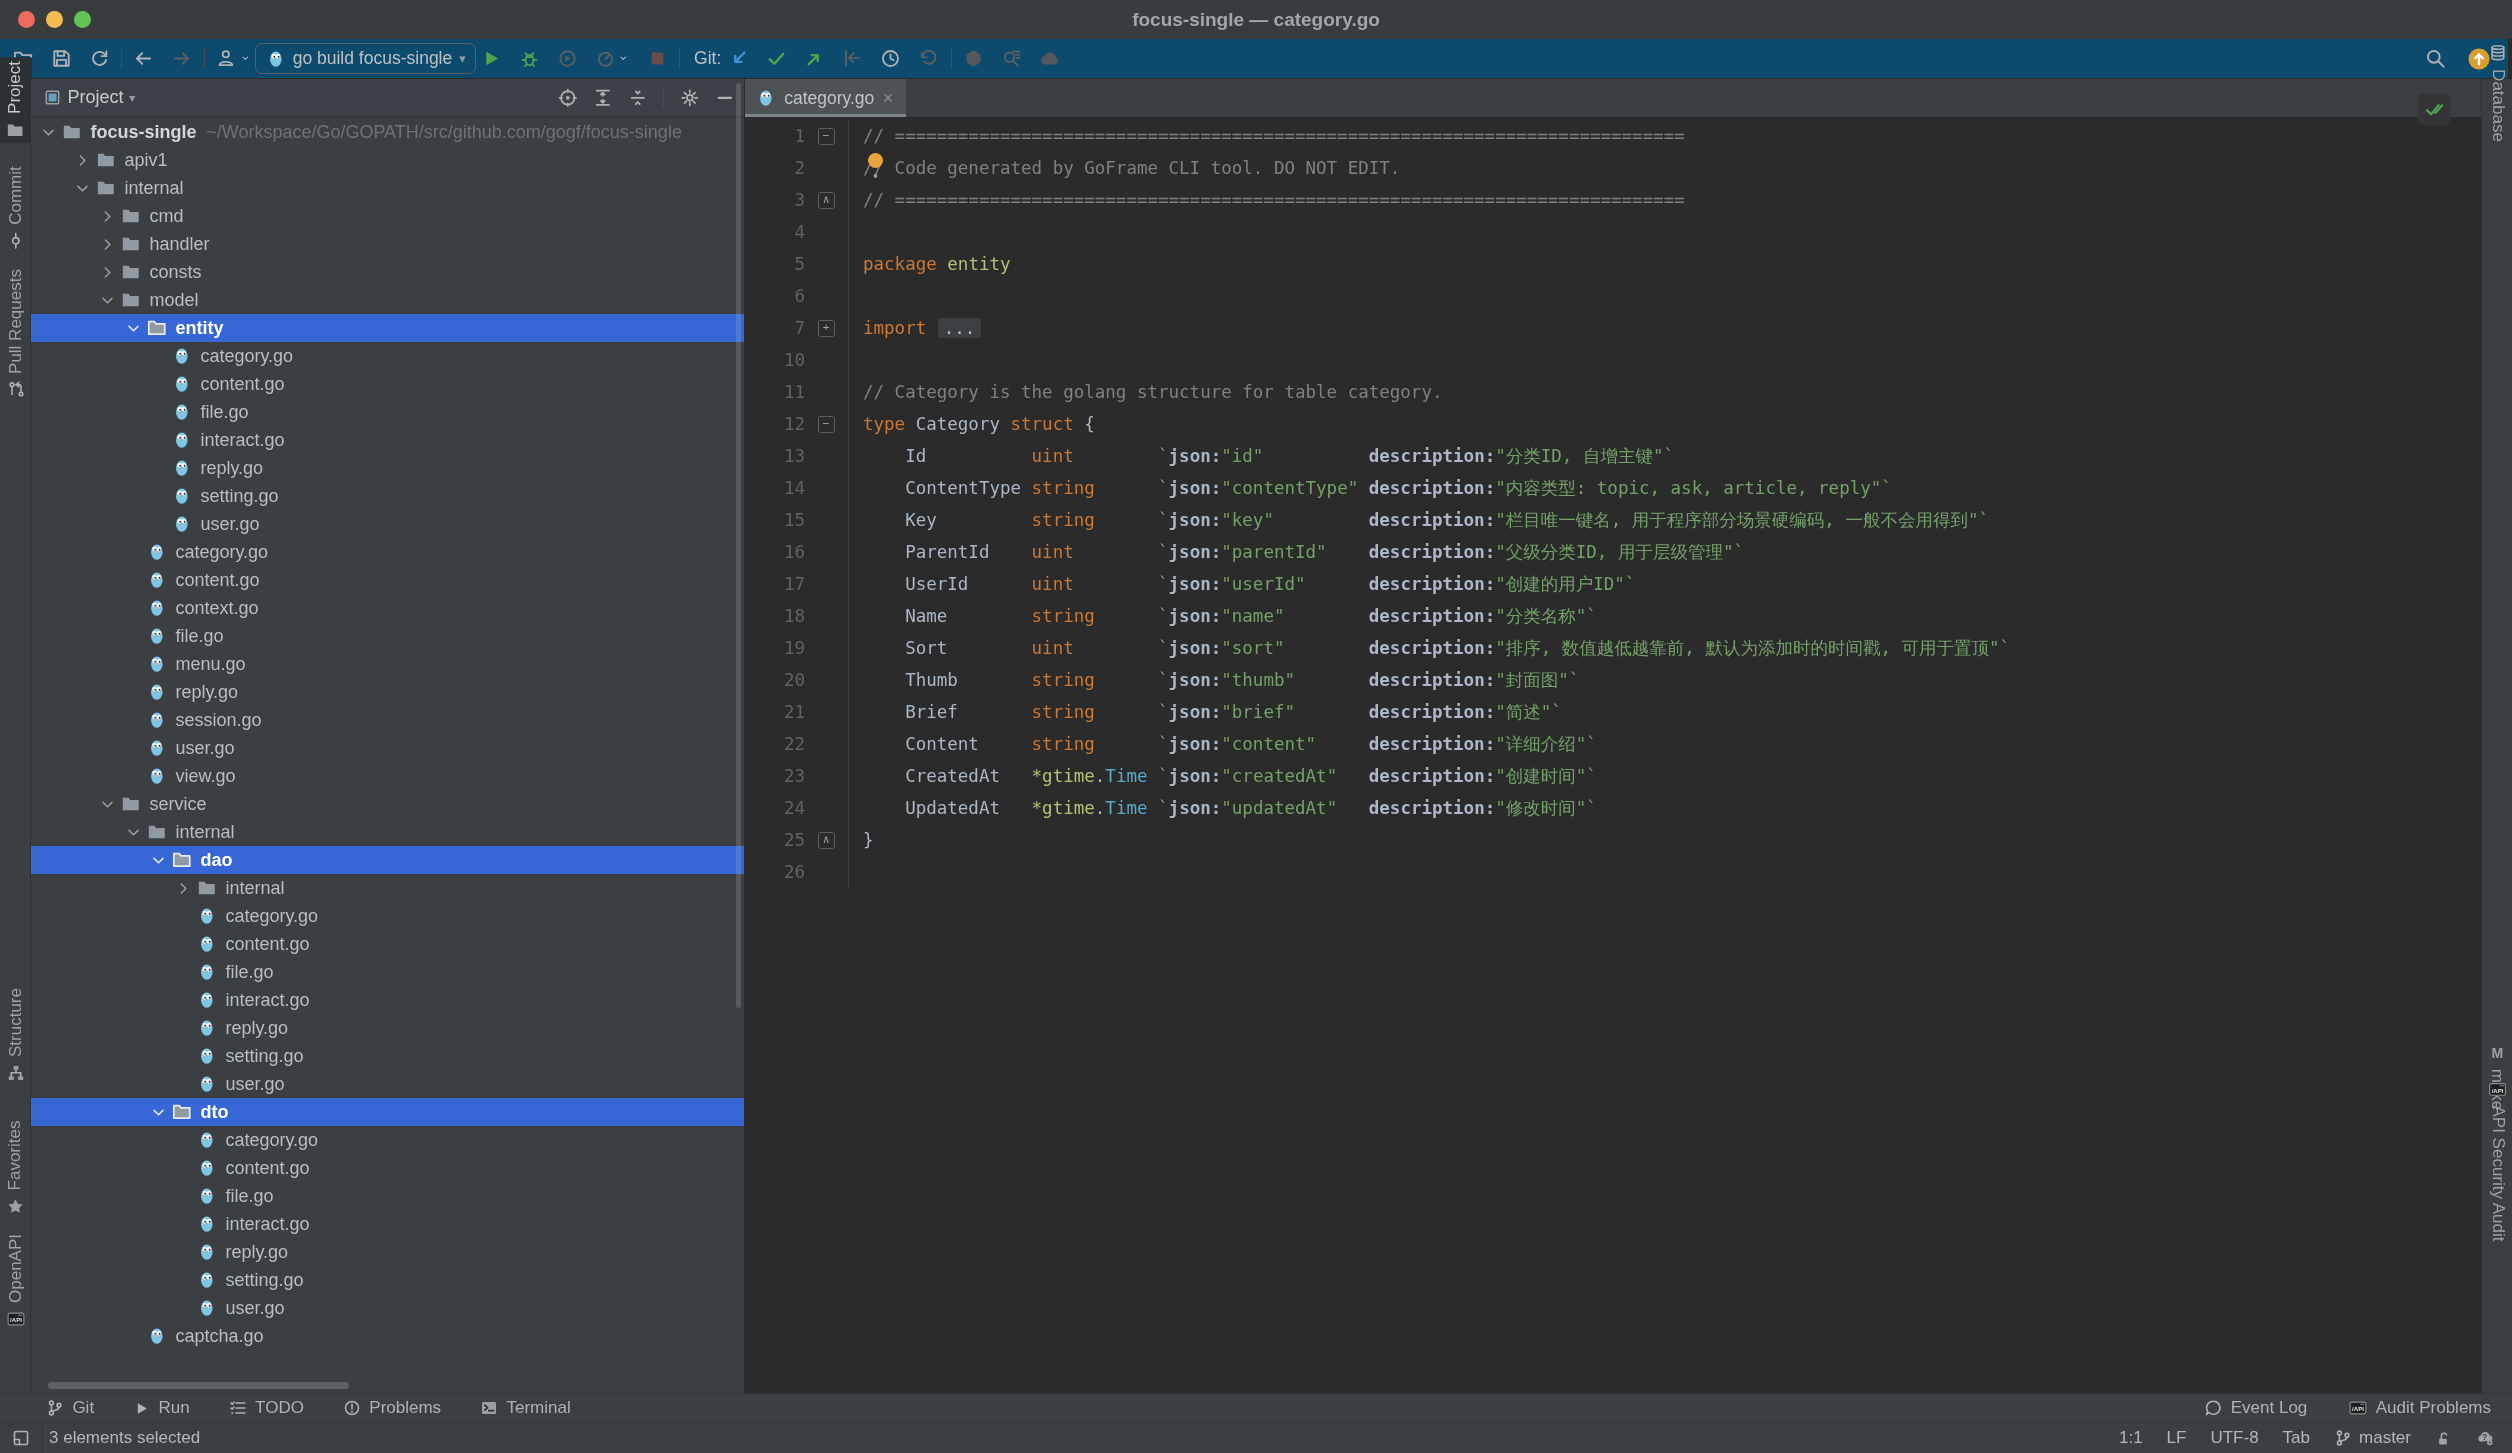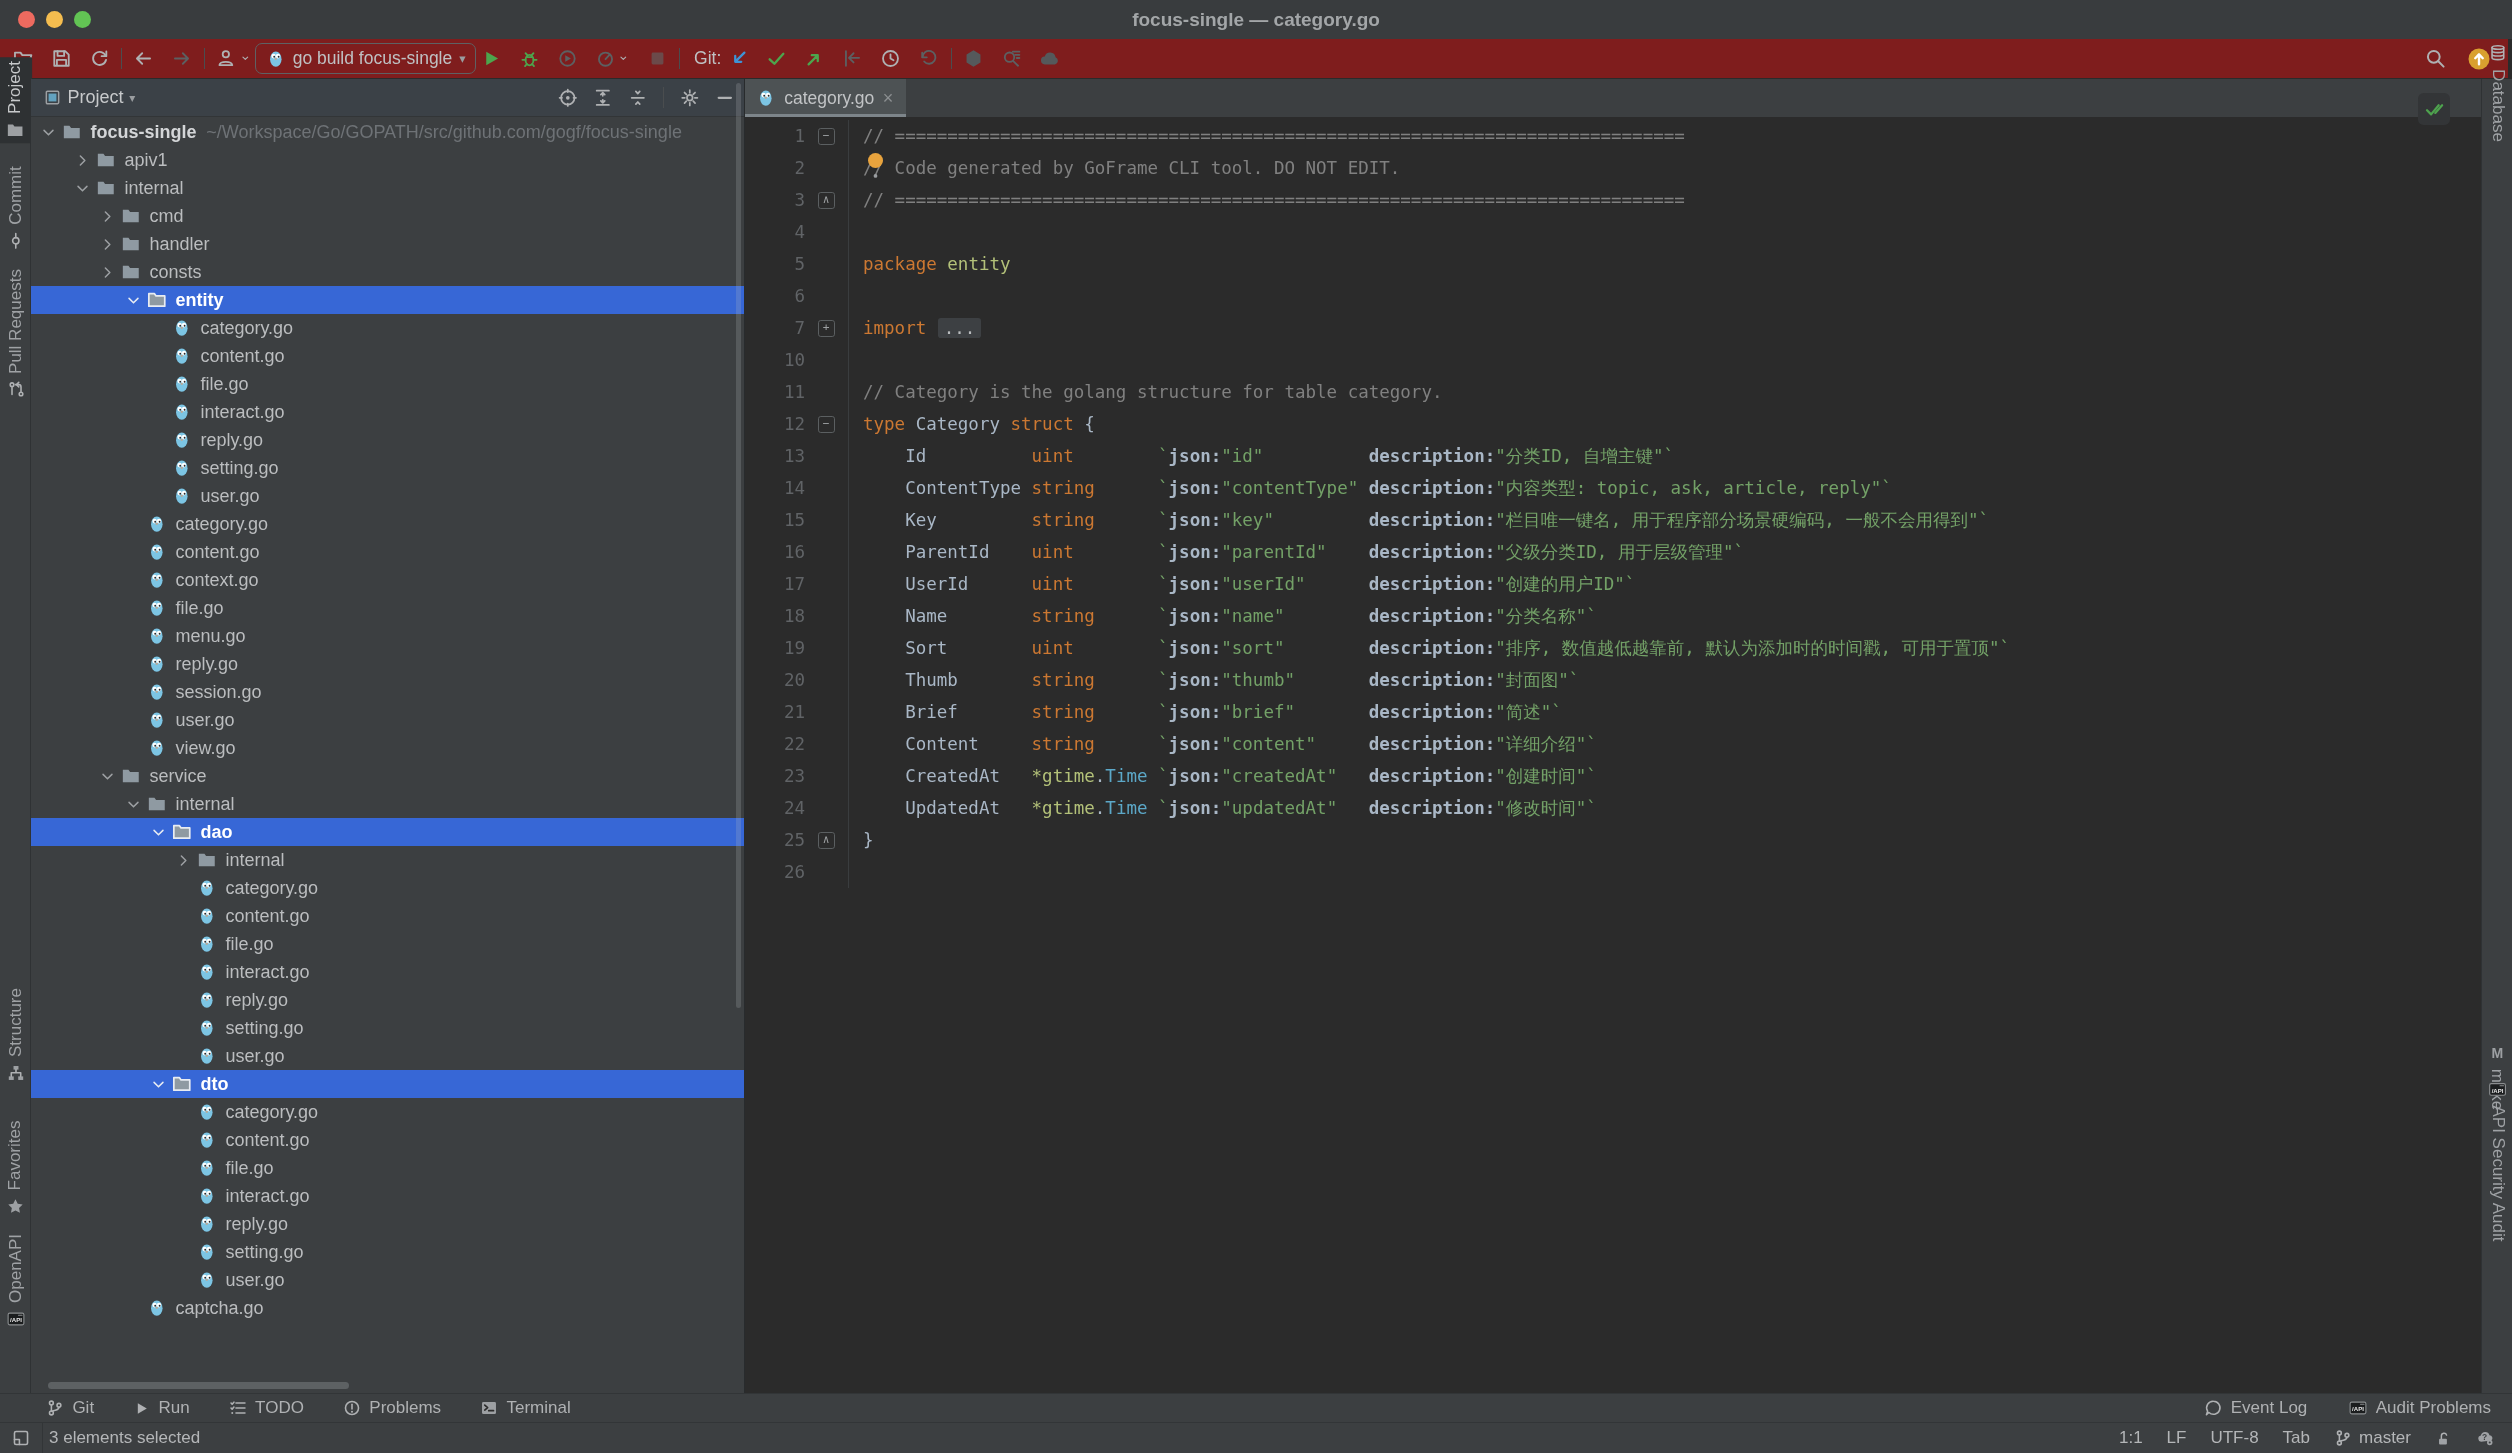--- a/index.html
+++ b/index.html
@@ -8,21 +8,21 @@
   .win { position:absolute; inset:0; }
 
   
   .titlebar { position:absolute; left:0; top:0; right:0; height:39px; background:#393C3E; }
   .lights { position:absolute; left:18px; top:11.2px; display:flex; gap:11.2px; }
   .light { width:17px; height:17px; border-radius:50%; }
   .title { position:absolute; left:0; right:0; top:0; height:39px; display:flex; align-items:center; justify-content:center;
            font-size:19px; font-weight:bold; color:#A3A6A8; }
 
   
-  .toolbar { position:absolute; left:0; top:39px; right:4px; height:39px; background:#7f1d1d; display:flex; align-items:center; padding:0 17px 0 12.6px; }
+  .toolbar { position:absolute; left:0; top:39px; right:4px; height:39px; background:#0c4a6e; display:flex; align-items:center; padding:0 17px 0 12.6px; }
   .tbgroup { display:flex; align-items:center; gap:17px; }
   .tsep { width:1.4px; height:21px; background:#4A4D4F; margin:0 11.2px; }
   .icon { display:inline-flex; align-items:center; justify-content:center; }
   .icon svg { display:block; }
   .combo { display:flex; align-items:center; gap:7px; border:1.4px solid #5E6163; border-radius:7px; height:31px; padding:0 9.8px; margin:0 4.2px; }
   .combo .lbl { font-size:17.5px; color:#BFC1C3; }
   .combo .car { font-size:12.6px; color:#9A9DA0; }
   .gitlabel { font-size:17.5px; color:#BFC1C3; margin:0 7px 0 2.8px; }
   .tb-spacer { flex:1; }
 
@@ -484,20 +484,33 @@
                 <path d="M6 3.8 10.2 8 6 12.2" stroke="#9DA0A3"></path>
               </svg>
             </span>
             <span class="ticon">
               <svg width="19.6" height="19.6" viewBox="0 0 16 16" fill="none" stroke="#AFB1B3" stroke-width="1.4" stroke-linecap="round" stroke-linejoin="round">
                 <path d="M1.5 13.2V3h4.6l1.3 1.8h7.1v8.4z" fill="#8F9AA2" stroke="none"></path>
               </svg>
             </span>
             <span class="name">consts</span>
           </div>
+          <div class="trow" style="padding-left: 64px;">
+            <span class="chev">
+              <svg width="17" height="17" viewBox="0 0 16 16" fill="none" stroke="#AFB1B3" stroke-width="1.4" stroke-linecap="round" stroke-linejoin="round">
+                <path d="M3.8 6 8 10.2 12.2 6" stroke="#9DA0A3"></path>
+              </svg>
+            </span>
+            <span class="ticon">
+              <svg width="19.6" height="19.6" viewBox="0 0 16 16" fill="none" stroke="#AFB1B3" stroke-width="1.4" stroke-linecap="round" stroke-linejoin="round">
+                <path d="M1.5 13.2V3h4.6l1.3 1.8h7.1v8.4z" fill="#8F9AA2" stroke="none"></path>
+              </svg>
+            </span>
+            <span class="name">model</span>
+          </div>
           <div class="trow sel" style="padding-left: 90px;">
             <span class="chev">
               <svg width="17" height="17" viewBox="0 0 16 16" fill="none" stroke="#AFB1B3" stroke-width="1.4" stroke-linecap="round" stroke-linejoin="round">
                 <path d="M3.8 6 8 10.2 12.2 6" stroke="#9DA0A3"></path>
               </svg>
             </span>
             <span class="ticon">
               <svg width="19.6" height="19.6" viewBox="0 0 16 16" fill="none" stroke="#AFB1B3" stroke-width="1.4" stroke-linecap="round" stroke-linejoin="round">
                 <path d="M1.5 13.2V3h4.6l1.3 1.8h7.1v8.4z" fill="#8F9AA2" stroke="none"></path>
               </svg>

